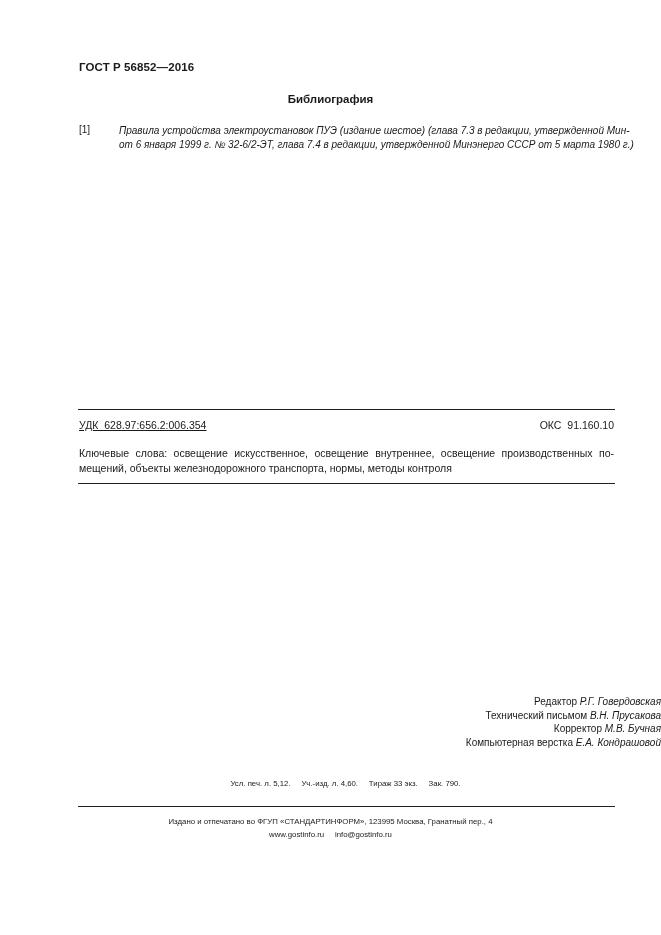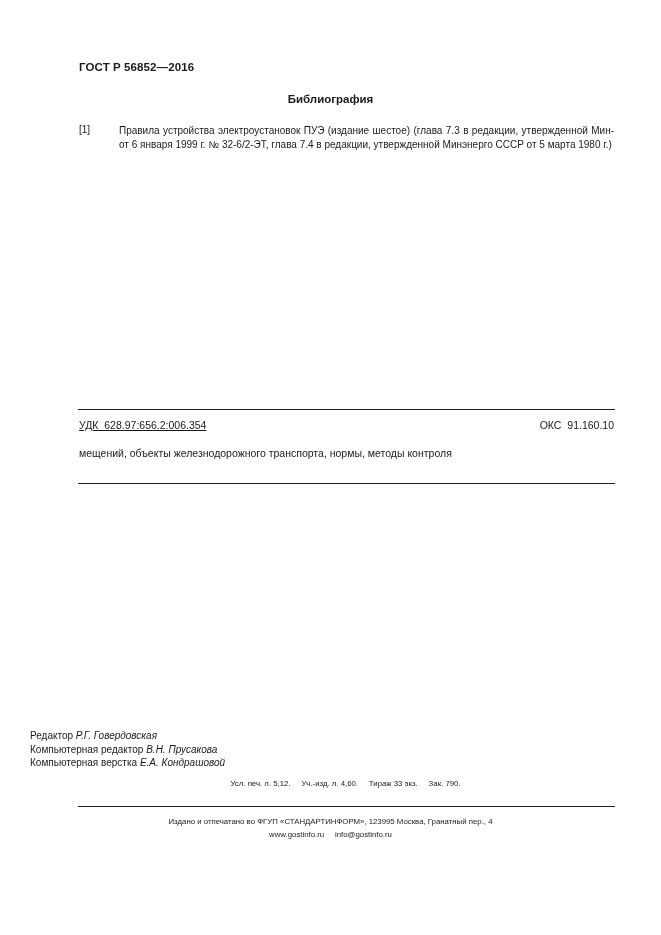--- a/index.html
+++ b/index.html
@@ -13,33 +13,33 @@
     }
     .section-title {
       left: 0; width: 661px; top: 93px; text-align: center;
       font-size: 11.5px; font-weight: bold; box-sizing: border-box;
     }
     .bib-num { left: 79px; top: 124px; font-size: 10px; }
     .bib-text {
       left: 119px; top: 124px; width: 495px; font-size: 10px; line-height: 14px;
       text-align: justify;
     }
-    .bib-text .line { display: block; text-align: justify; text-align-last: justify; white-space: nowrap; }
+    .bib-text .line { display: block; text-align: justify; text-align-last: justify; white-space: nowrap; font-style: italic; }
     .bib-text .line.last { text-align-last: left; }
     .hr { left: 78px; width: 537px; height: 1px; background: #222; }
     .udk { left: 79px; top: 419px; font-size: 10.5px; text-decoration: underline; }
     .oks { right: 47px; top: 419px; font-size: 10.5px; }
     .keywords {
       left: 79px; top: 446px; width: 535px; font-size: 10.5px; line-height: 14.5px;
     }
     .keywords .line { display: block; white-space: nowrap; text-align: justify; text-align-last: justify; }
     .keywords .line.last { text-align-last: left; }
     .credits {
-      left: 0; width: 661px; top: 729px; text-align: left; font-size: 10px; line-height: 13.5px;
-      padding-left: 30px; box-sizing: border-box;
+      left: 0; width: 661px; top: 695px; text-align: right; font-size: 10px; line-height: 13.5px;
+      box-sizing: border-box;
     }
     .credits .row { display: block; }
     .credits i { font-style: italic; }
     .print-info {
       left: 0; width: 661px; top: 777px; text-align: center; font-size: 7.8px; line-height: 13px;
       padding-left: 30px; box-sizing: border-box;
     }
     .print-info .row { display: block; white-space: pre; }
     .publisher {
       left: 0; width: 661px; top: 816px; text-align: center; font-size: 7.8px; line-height: 12.5px;
@@ -59,28 +59,30 @@
   <span class="line">Правила устройства электроустановок ПУЭ (издание шестое) (глава 7.3 в редакции, утвержденной Мин-</span>
   <span class="line last">от 6 января 1999 г. № 32-6/2-ЭТ, глава 7.4 в редакции, утвержденной Минэнерго СССР от 5 марта 1980 г.)</span>
 </div>
 
 <div class="abs hr" style="top:409px;"></div>
 
 <div class="abs udk" style="white-space:pre;">УДК  628.97:656.2:006.354</div>
 <div class="abs oks" style="white-space:pre;margin-left:48px;">ОКС  91.160.10</div>
 
 <div class="abs keywords">
+  <span class="line">Ключевые слова: освещение искусственное, освещение внутреннее, освещение производственных по-</span>
   <span class="line last">мещений, объекты железнодорожного транспорта, нормы, методы контроля</span>
 </div>
 
 <div class="abs hr" style="top:483px;"></div>
 
 <div class="abs credits">
   <span class="row"><span>Редактор </span><i>Р.Г. Говердовская</i></span>
-  <span class="row"><span>Компьютерная редактор </span><i>В.Н. Прусакова</i></span>
+  <span class="row"><span>Технический письмом </span><i>В.Н. Прусакова</i></span>
+  <span class="row"><span>Корректор </span><i>М.В. Бучная</i></span>
   <span class="row"><span>Компьютерная верстка </span><i>Е.А. Кондрашовой</i></span>
 </div>
 
 <div class="abs print-info">
   <span class="row">Усл. печ. л. 5,12.     Уч.-изд. л. 4,60.     Тираж 33 экз.     Зак. 790.</span>
 </div>
 
 <div class="abs hr" style="top:806px;"></div>
 
 <div class="abs publisher">

